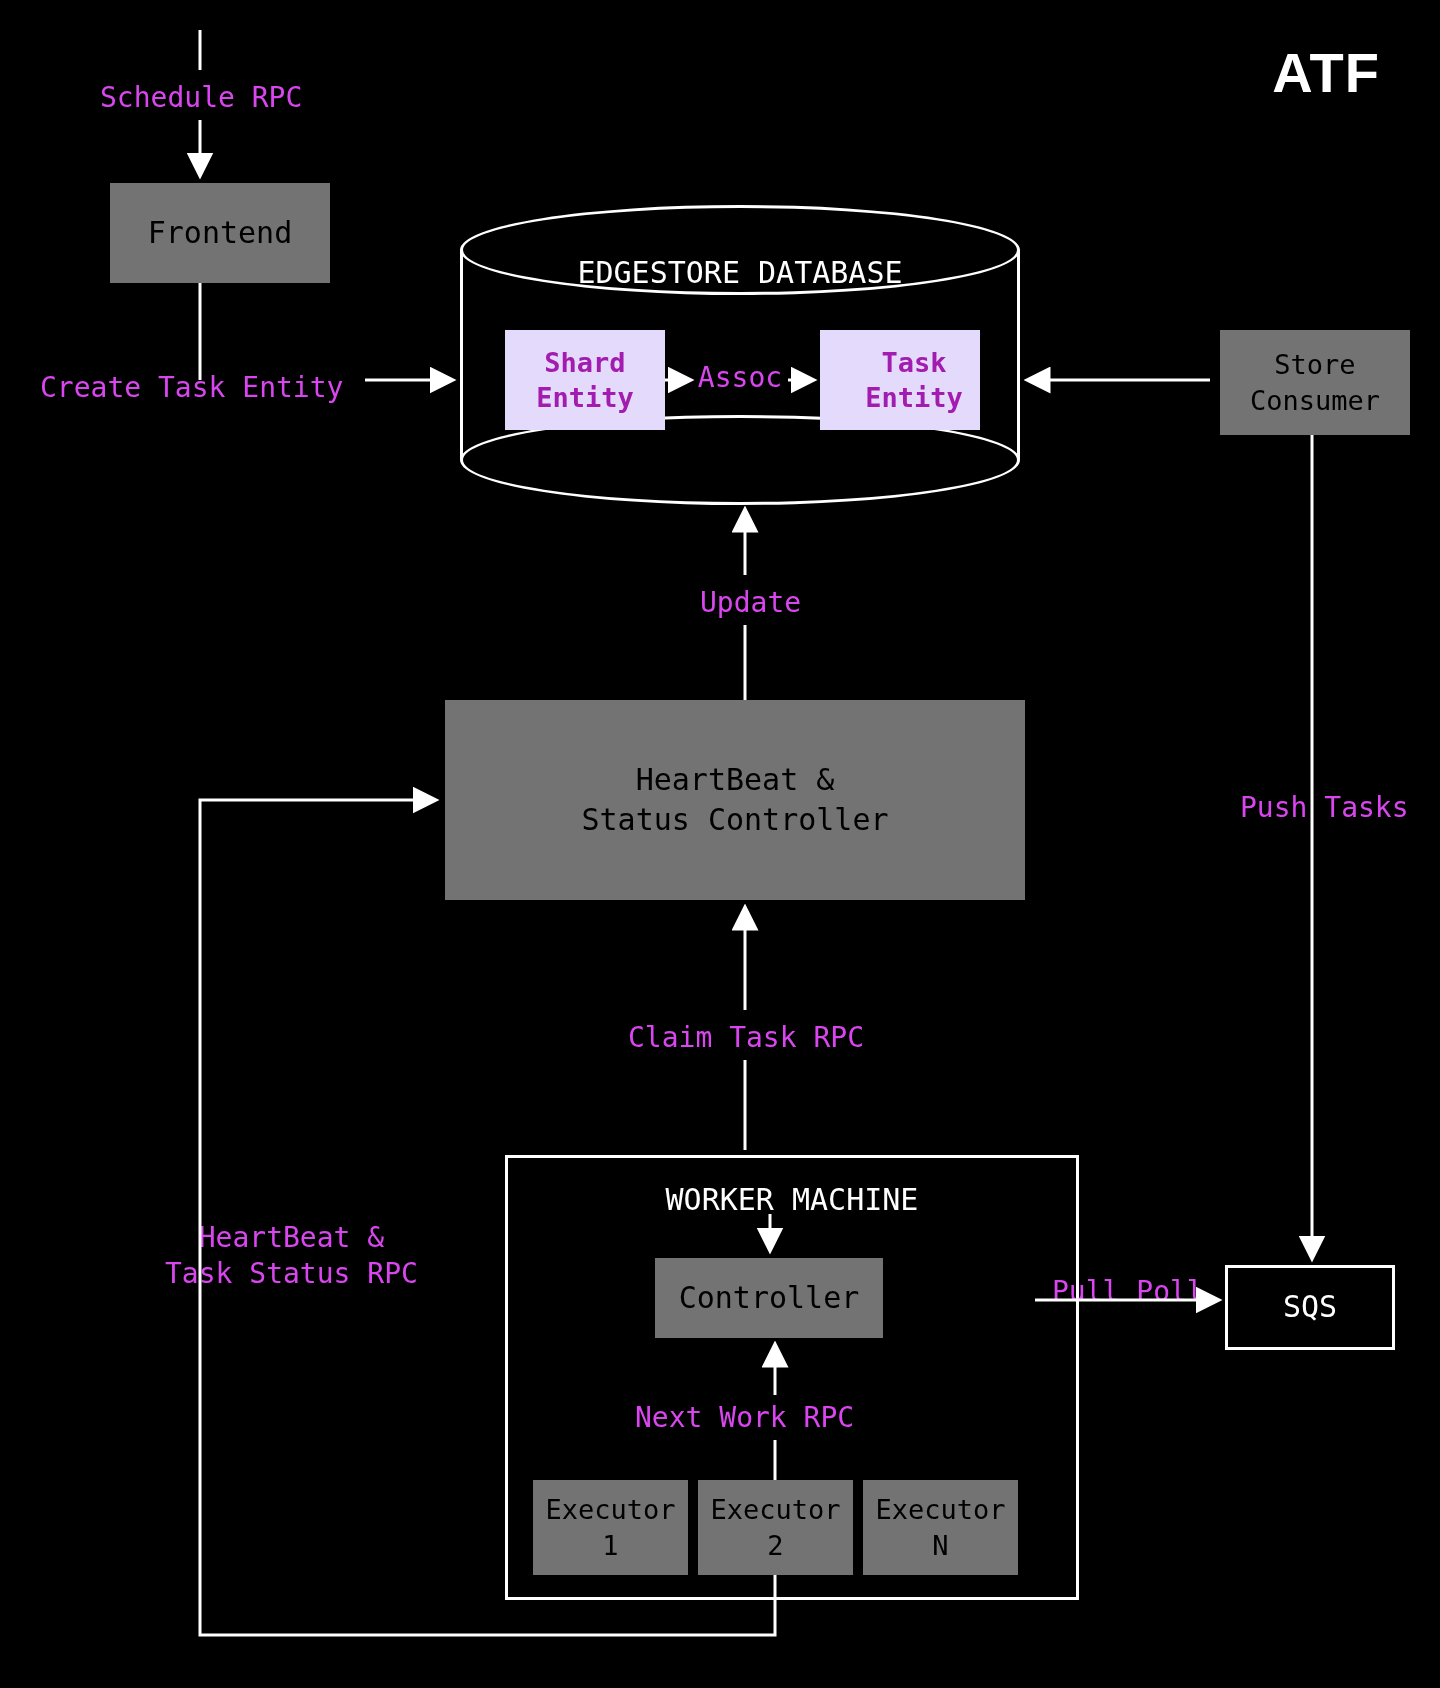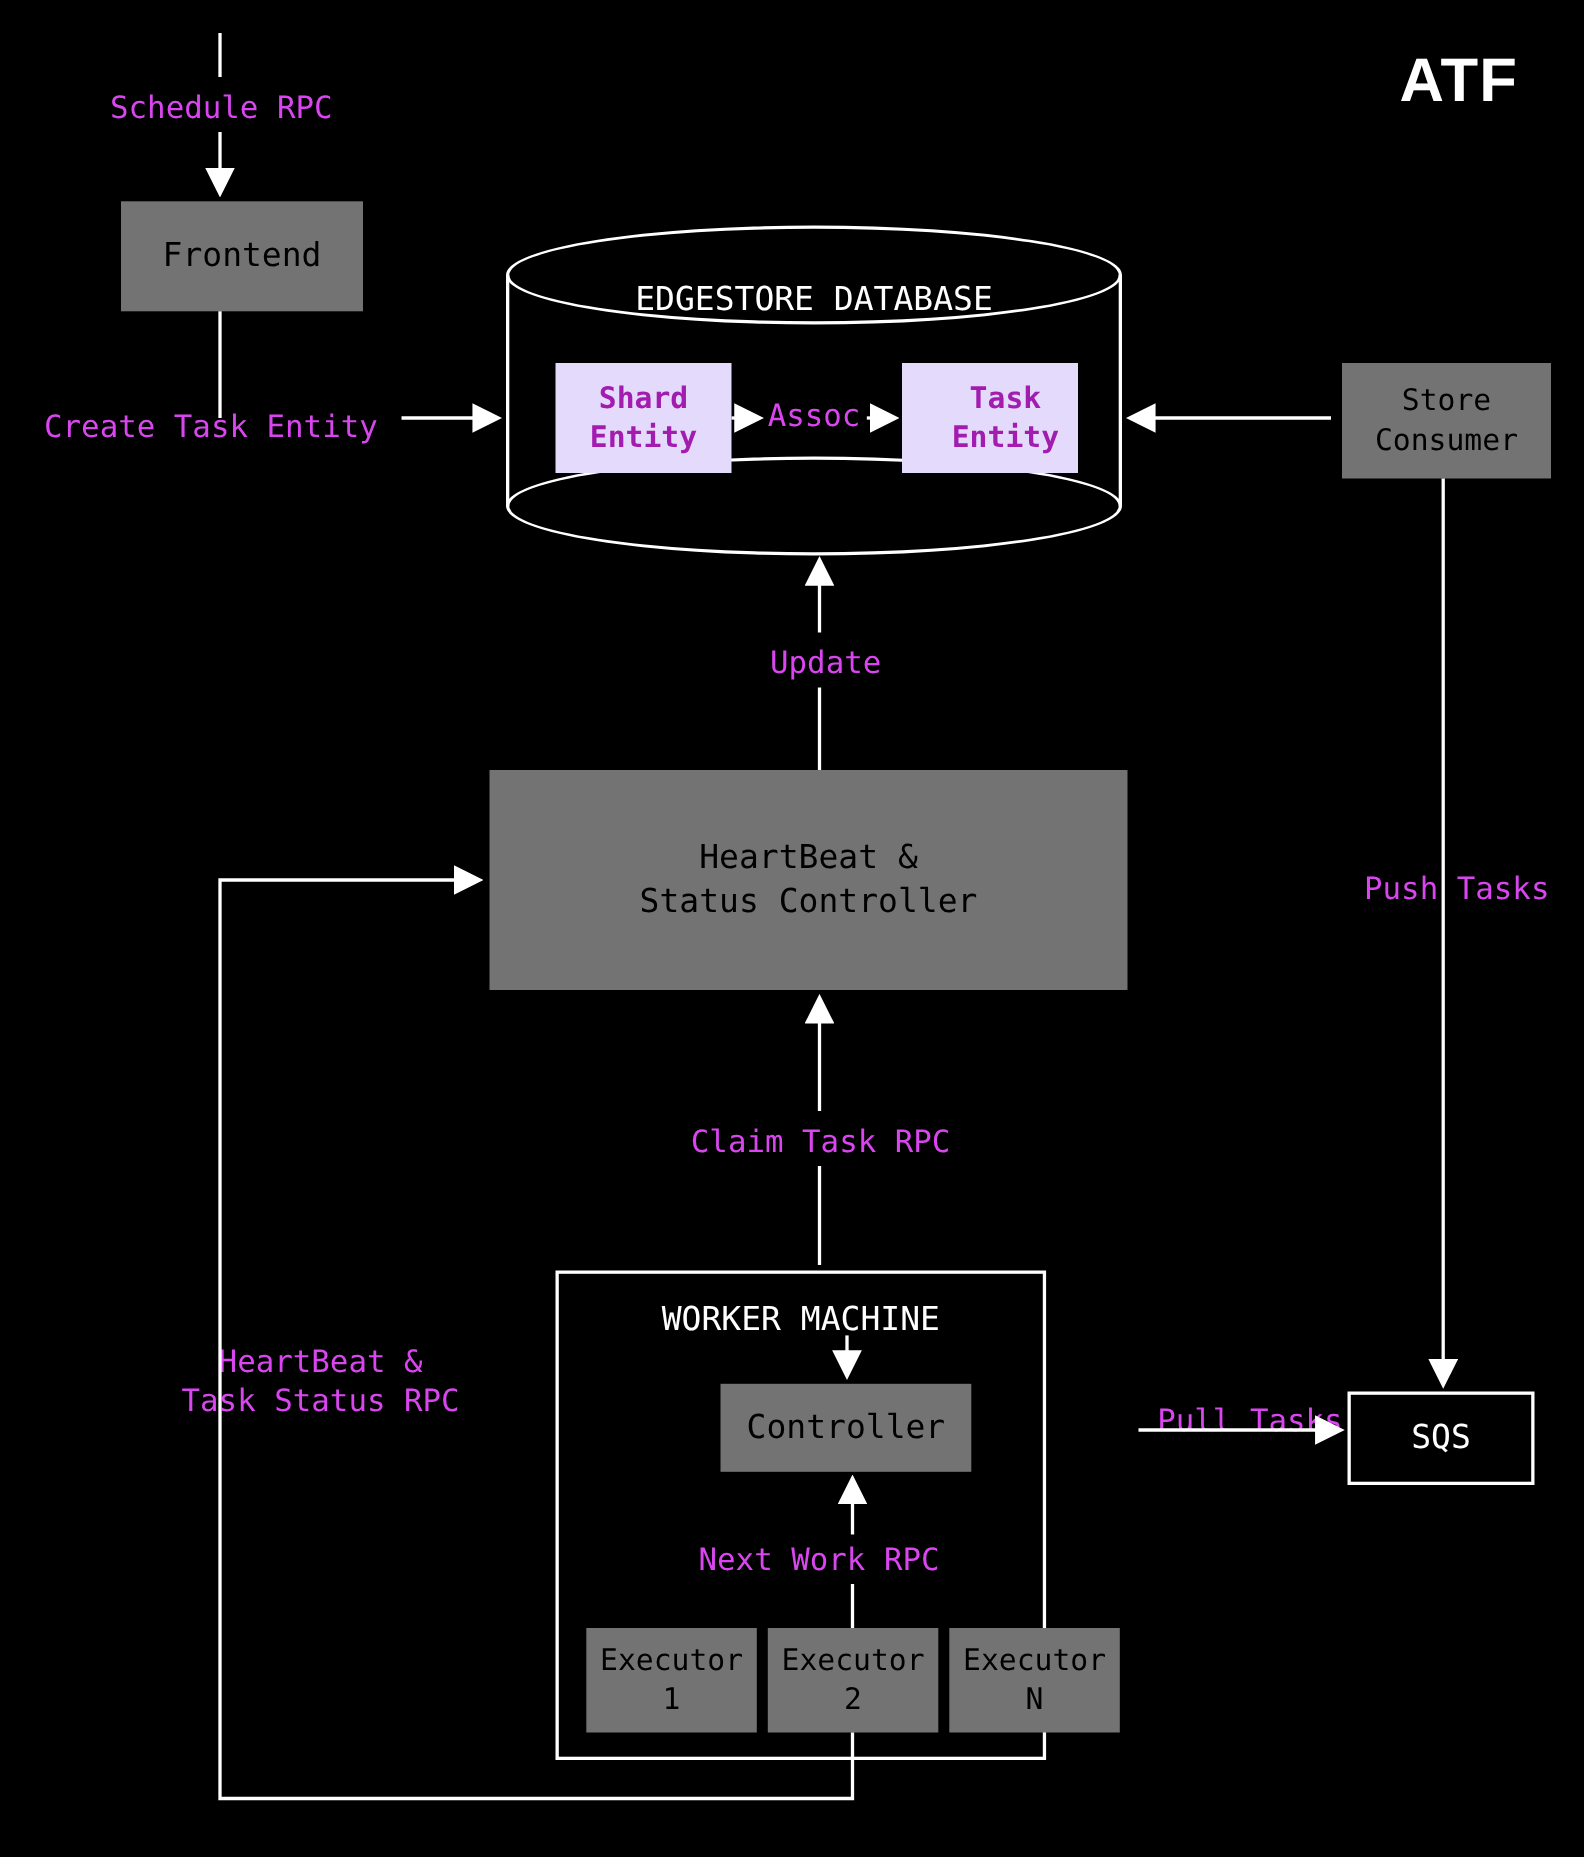--- a/index.html
+++ b/index.html
@@ -135,21 +135,21 @@
   <div class="box purple-fill" style="left:1220px; top:330px; width:190px; height:105px;">
     <div class="node-text-sm" style="white-space:pre;">Store
 Consumer</div>
   </div>
 
   <div class="box purple-fill" style="left:445px; top:700px; width:580px; height:200px;">
     <div class="node-text" style="white-space:pre;">HeartBeat &amp;
 Status Controller</div>
   </div>
 
-  <div class="box white-border" style="left:505px; top:1155px; width:446px; height:445px; align-items:flex-start; padding-top:24px;">
+  <div class="box white-border" style="left:505px; top:1155px; width:574px; height:445px; align-items:flex-start; padding-top:24px;">
     <div class="label-white" style="position:static;">WORKER MACHINE</div>
   </div>
 
   <div class="box purple-fill" style="left:655px; top:1258px; width:228px; height:80px;">
     <div class="node-text">Controller</div>
   </div>
 
   <div class="box purple-fill" style="left:533px; top:1480px; width:155px; height:95px;">
     <div class="node-text-sm" style="white-space:pre;">Executor
 1</div>
@@ -168,21 +168,21 @@
   </div>
 
   <div class="label" style="left:100px; top:80px;">Schedule RPC</div>
   <div class="label" style="left:40px; top:370px;">Create Task Entity</div>
   <div class="label" style="left:700px; top:585px;">Update</div>
   <div class="label" style="left:1240px; top:790px;">Push Tasks</div>
   <div class="label" style="left:628px; top:1020px;">Claim Task RPC</div>
   <div class="label" style="left:165px; top:1220px;">HeartBeat &amp;
 Task Status RPC</div>
   <div class="label" style="left:635px; top:1400px;">Next Work RPC</div>
-  <div class="label" style="left:1052px; top:1274px;">Pull Tasks</div>
+  <div class="label" style="left:1052px; top:1274px;">Pull Poll</div>
 
   <svg class="arrows" viewBox="0 0 1440 1688">
     <defs>
       <marker id="arrow" viewBox="0 0 12 12" refX="10" refY="6" markerWidth="9" markerHeight="9" orient="auto-start-reverse">
         <path d="M 0 0 L 12 6 L 0 12 z" fill="#fff"></path>
       </marker>
     </defs>
     <g stroke="#fff" stroke-width="3" fill="none">
 
       <line x1="200" y1="30" x2="200" y2="70"></line>

